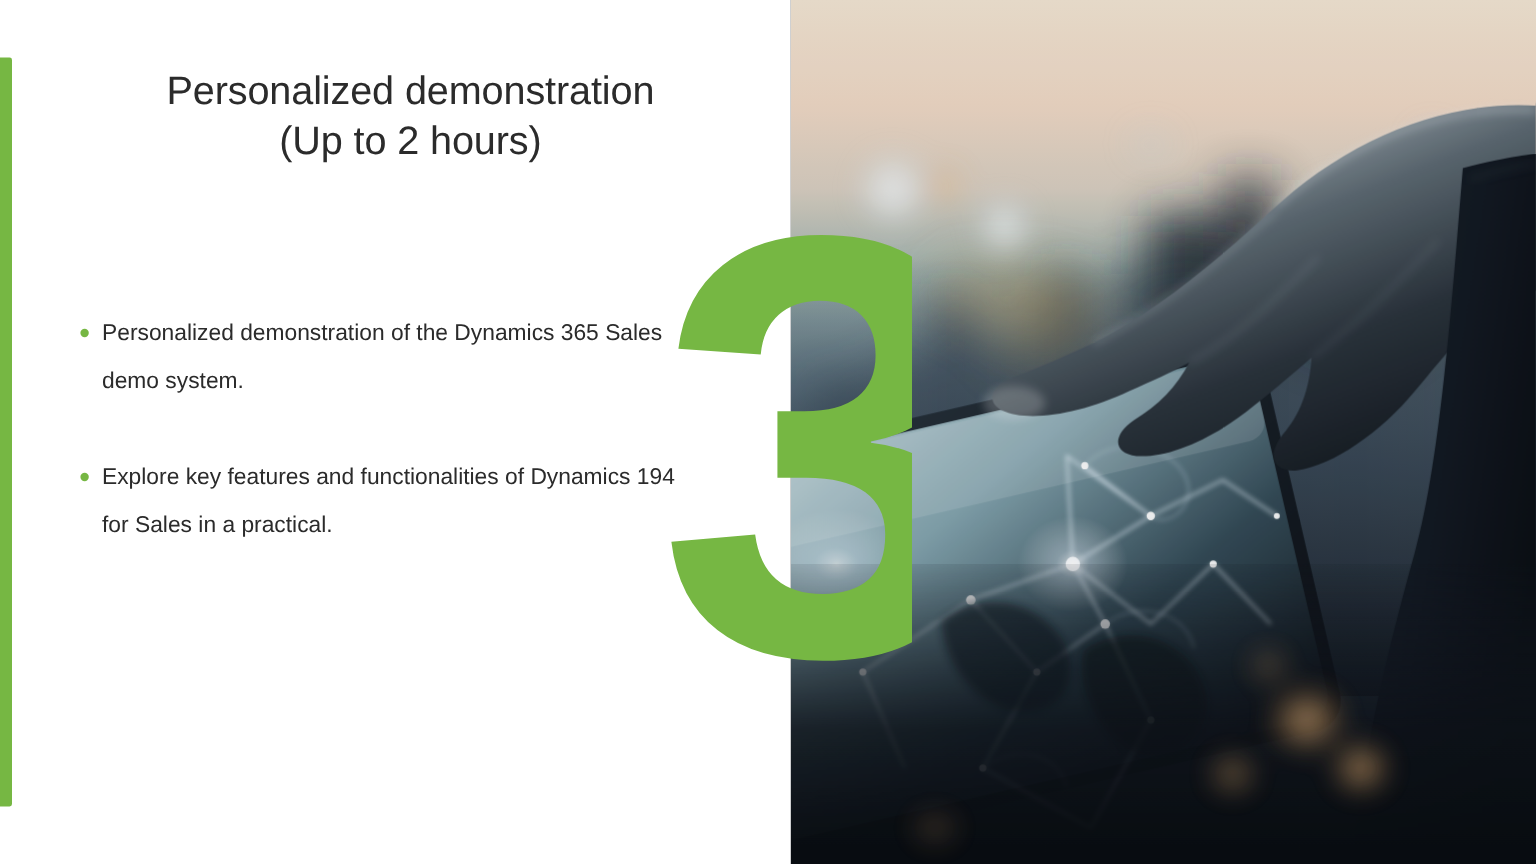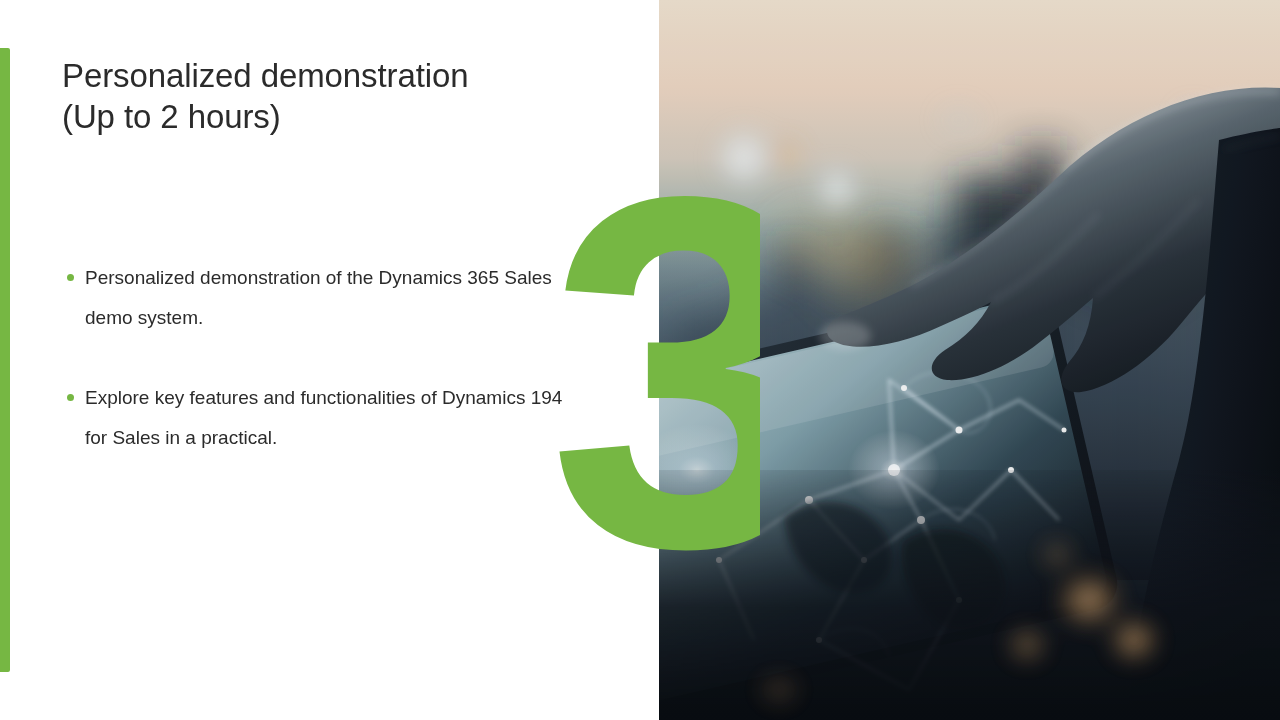--- a/index.html
+++ b/index.html
@@ -37,20 +37,21 @@
     position: absolute;
     left: 62px;
     top: 55px;
     width: 560px;
     font-size: 33px;
     line-height: 41px;
     color: #2b2b2b;
     font-weight: 400;
     letter-spacing: -0.1px;
     white-space: pre-line;
+    text-align: center;
   }
 
   
   .body-list {
     position: absolute;
     left: 62px;
     top: 246px;
     width: 520px;
     margin: 0;
     padding: 0;

